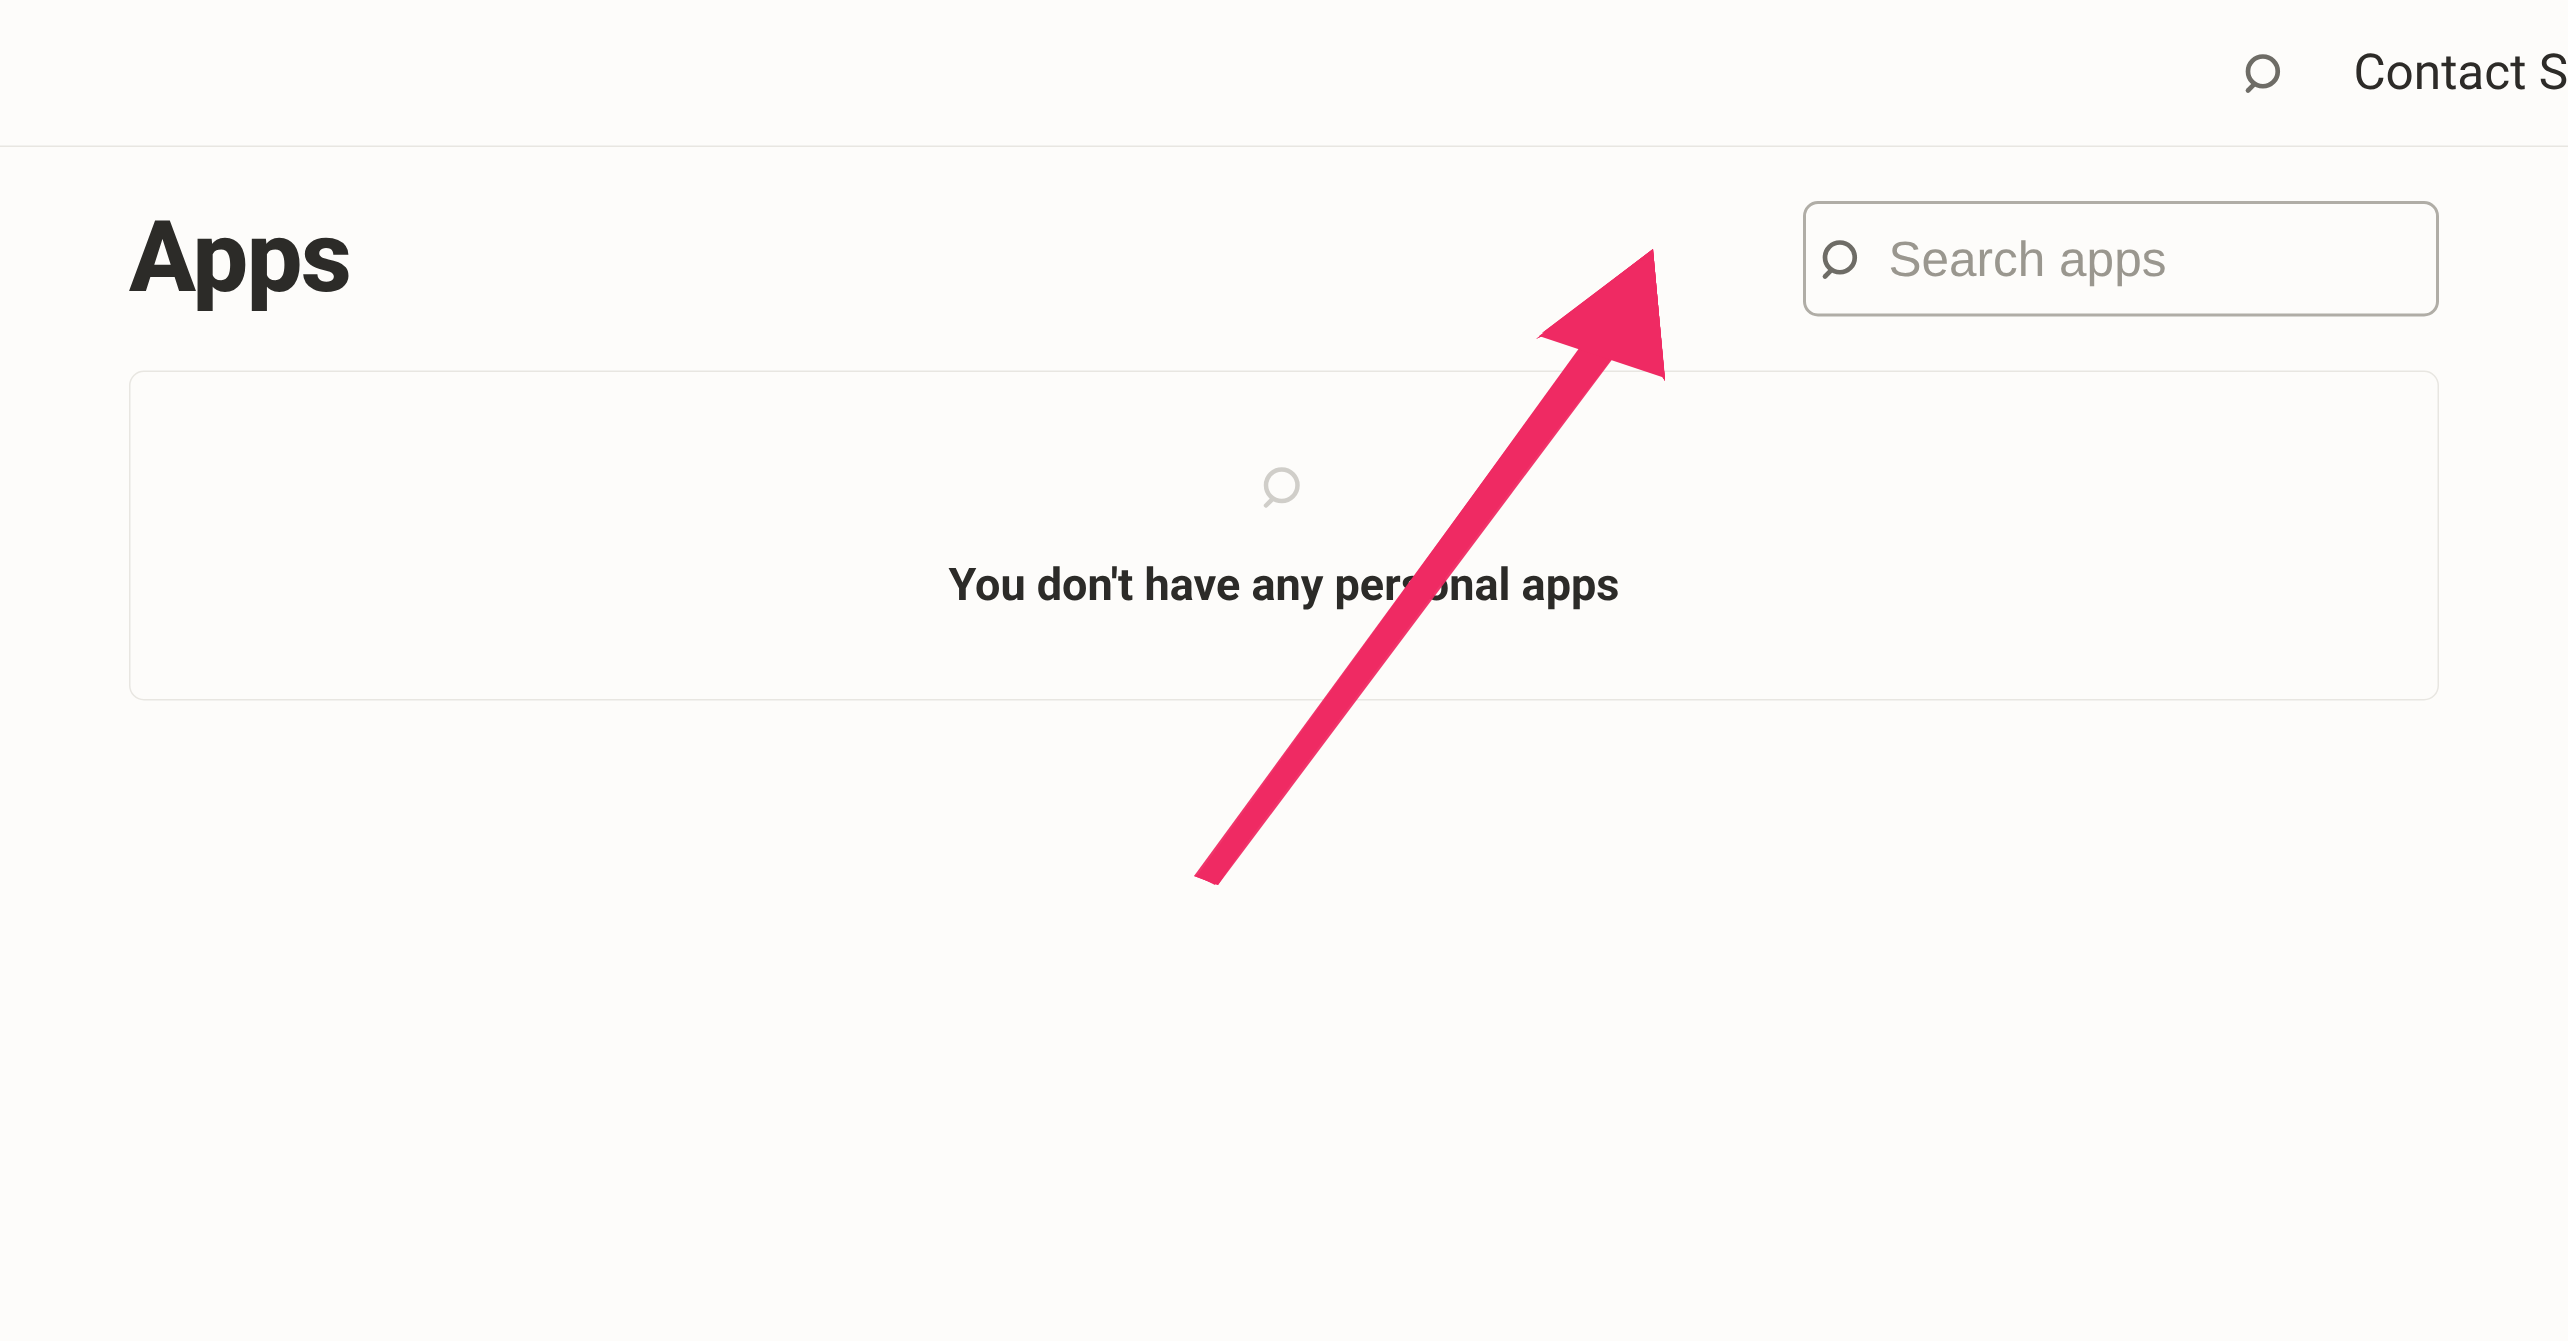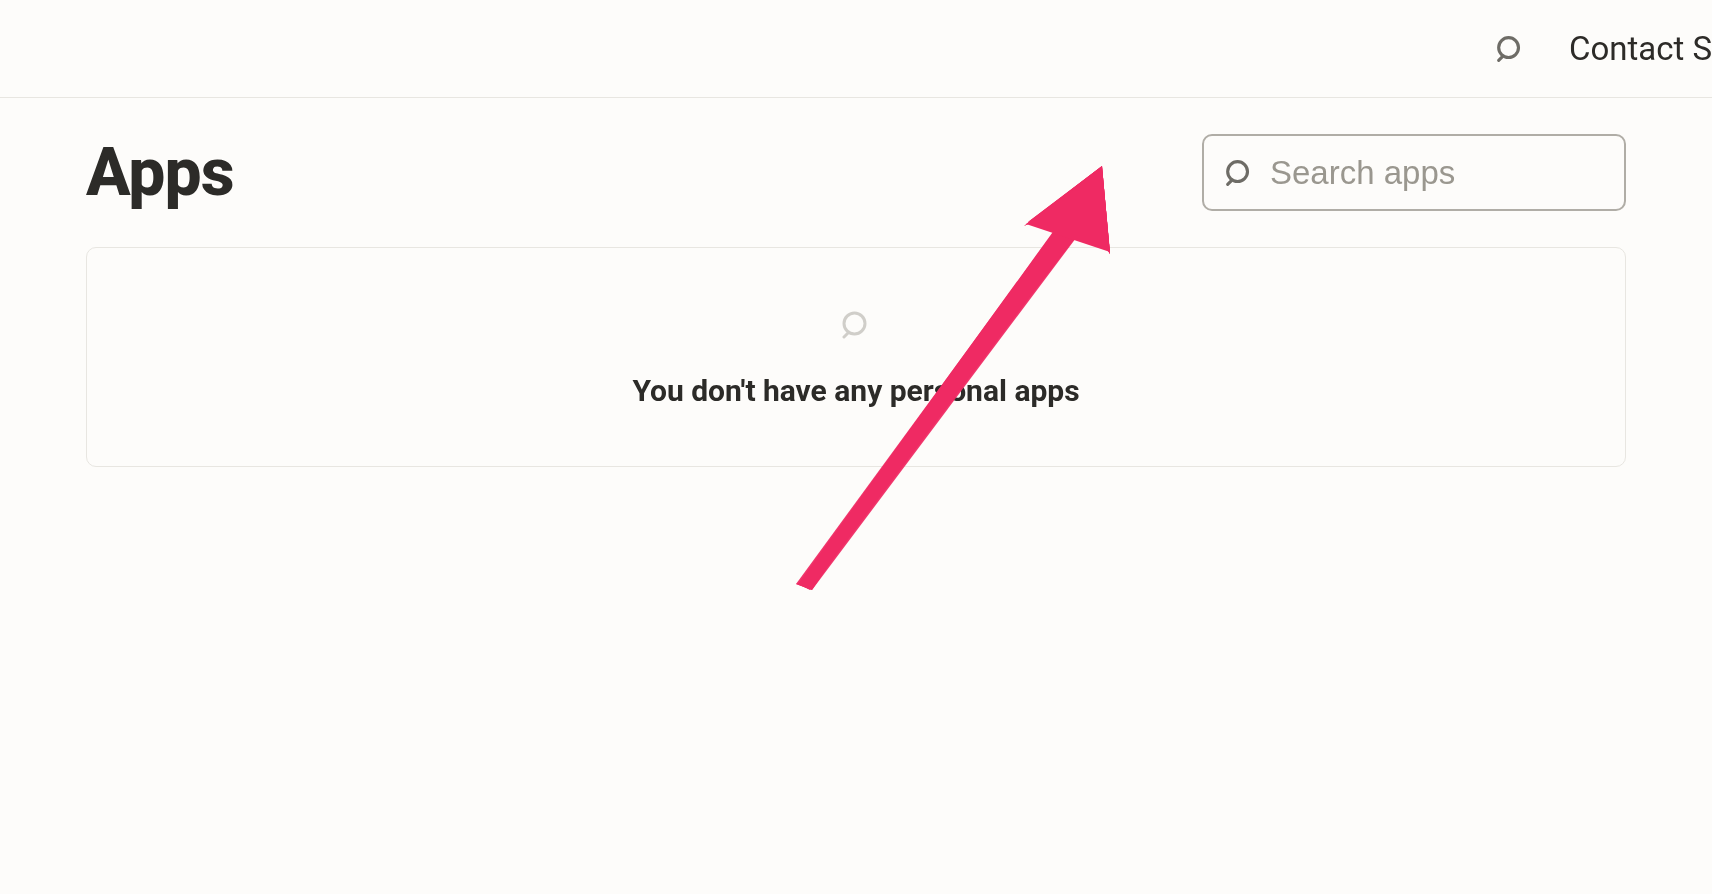--- a/index.html
+++ b/index.html
@@ -66,21 +66,21 @@
     }
     .search-wrap {
       position: relative;
       width: 424px;
       height: 77px;
       border: 2px solid #b0ada6;
       border-radius: 10px;
       background: #fdfcfa;
       display: flex;
       align-items: center;
-      padding-left: 18px;
+      padding-left: 7px;
     }
     .search-wrap .icon {
       width: 34px;
       height: 34px;
       flex-shrink: 0;
     }
     .search-input {
       flex: 1;
       height: 100%;
       border: none;

